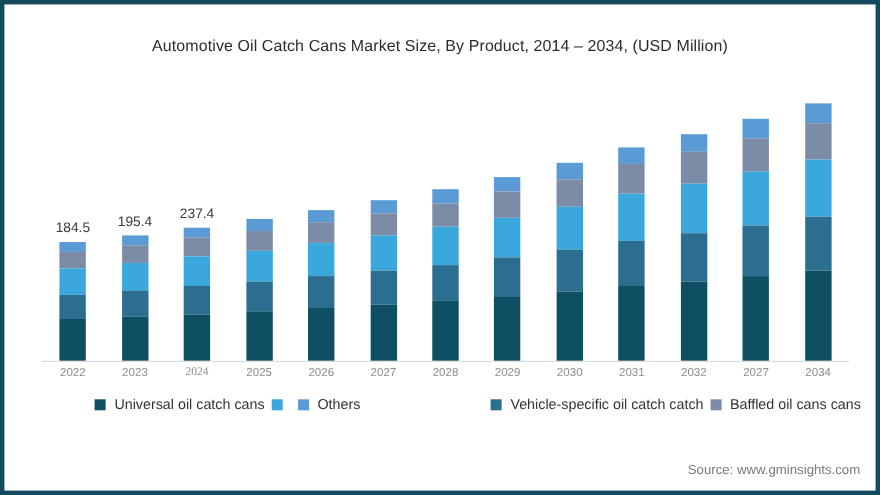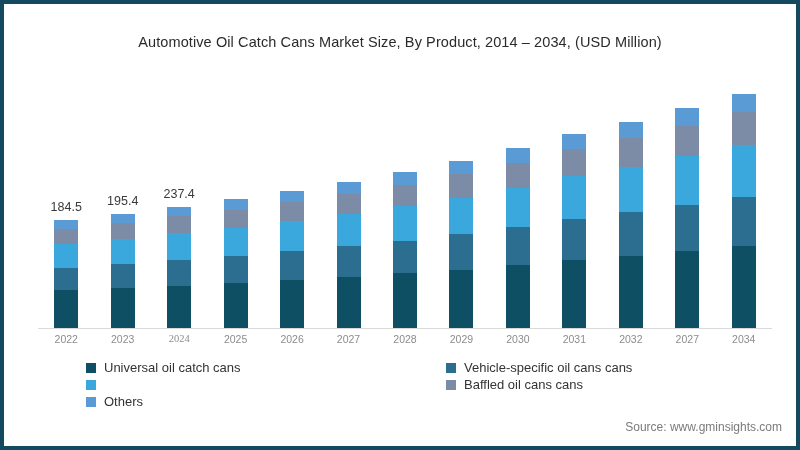--- a/index.html
+++ b/index.html
@@ -105,21 +105,21 @@
     position: absolute;
     left: 82px;
     top: 355px;
     width: 640px;
     display: flex;
     flex-wrap: wrap;
   }
 
   .legend-col {
     display: flex;
-    flex-direction: column;
+    gap: 6px;
   }
 
   #legend-col-left  { width: 360px; }
   #legend-col-right { width: 280px; }
 
   .legend-item {
     display: flex;
     align-items: center;
     height: 17px;
   }
@@ -305,21 +305,21 @@
           <span class="legend-swatch" style="background: rgb(58, 168, 220);"></span>
         </div>
         <div class="legend-item">
           <span class="legend-swatch" style="background: rgb(91, 155, 213);"></span>
           <span class="legend-label">Others</span>
         </div>
       </div>
     <div class="legend-col" id="legend-col-right">
         <div class="legend-item">
           <span class="legend-swatch" style="background: rgb(43, 110, 143);"></span>
-          <span class="legend-label">Vehicle-specific oil cans cans</span>
+          <span class="legend-label">Vehicle-specific oil catch catch</span>
         </div>
         <div class="legend-item">
           <span class="legend-swatch" style="background: rgb(124, 139, 166);"></span>
           <span class="legend-label">Baffled oil cans cans</span>
         </div>
       </div>
   </div>
 
   <div id="source-note">Source: www.gminsights.com</div>
 

